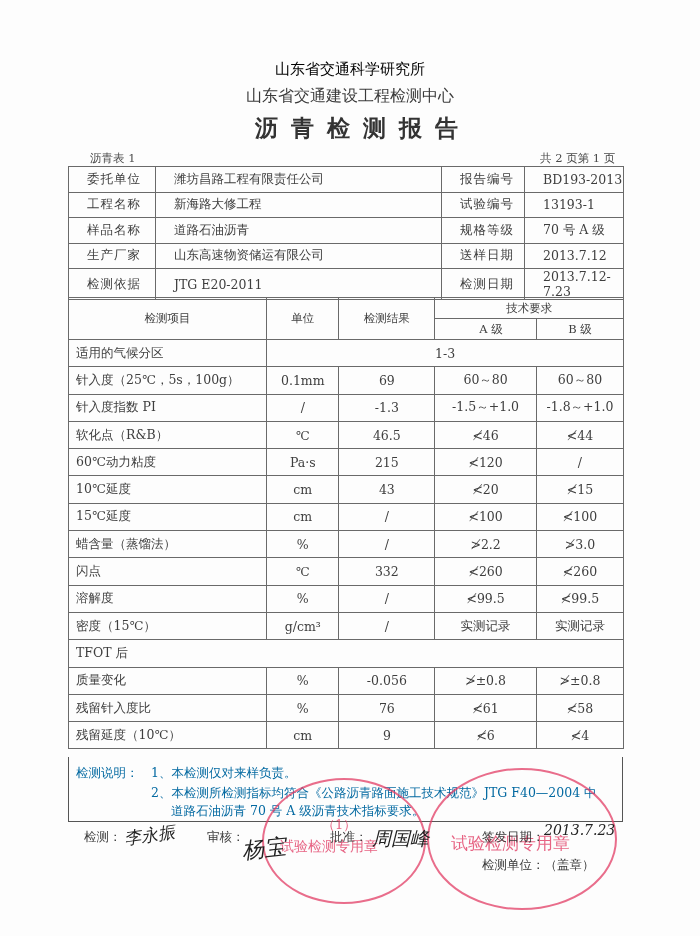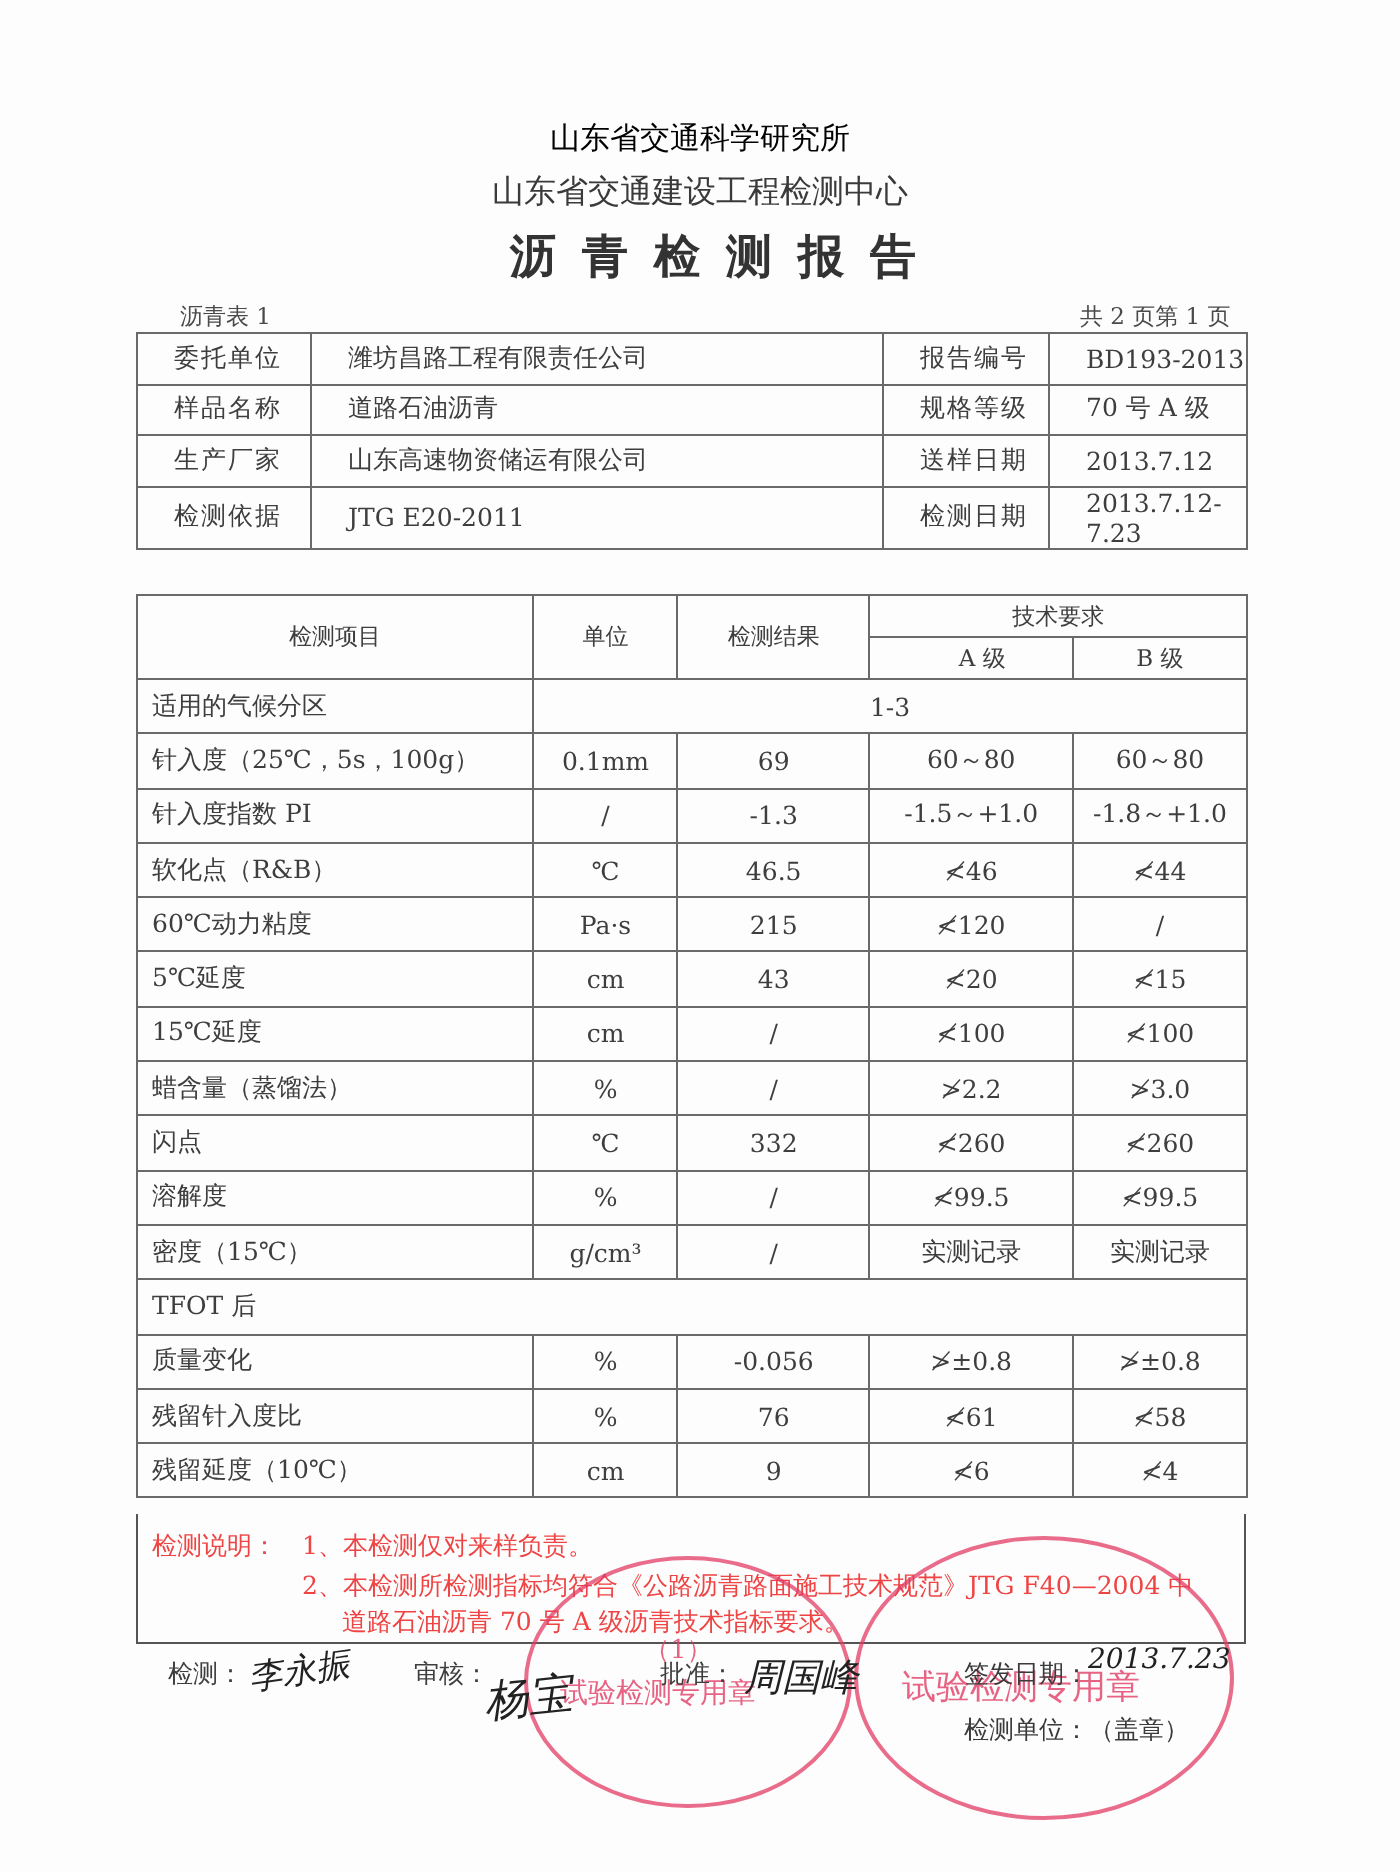--- a/index.html
+++ b/index.html
@@ -23,21 +23,21 @@
     #info .lab2 { width: 64px; letter-spacing: 1px; }
 
     #tests { left: 68px; top: 297px; width: 556px; border: 1.5px solid #555; }
     #tests td { height: 26.3px; text-align: center; }
     #tests td.item { text-align: left; padding-left: 7px; }
     #tests .hd td { font-size: 11.5px; }
     #tests .hd td.sub { height: 20px; }
     #tests .hd td.top { height: 20px; }
     .c1 { width: 200px; } .c2 { width: 72px; } .c3 { width: 96px; } .c4 { width: 91px; padding-left: 11px; } .c5 { width: 87px; }
 
-    #notes-box { position: absolute; left: 68px; top: 757px; width: 553px; height: 64px; border: 1.5px solid #555; border-top: none; font-size: 12.5px; color: #ef4444; }
+    #notes-box { position: absolute; left: 68px; top: 757px; width: 553px; height: 64px; border: 1.5px solid #555; border-top: none; font-size: 12.5px; color: #0369a1; }
     .note-l { position: absolute; left: 7px; top: 8px; }
     .note-1 { position: absolute; left: 82px; top: 8px; }
     .note-2 { position: absolute; left: 82px; top: 28px; }
     .note-3 { position: absolute; left: 102px; top: 46px; }
 
     .sig { position: absolute; font-size: 12.5px; color: #3e3e3e; top: 829px; }
     .scrawl { position: absolute; font-family: "DejaVu Serif", serif; font-style: italic; color: #222; font-size: 17px; }
     .stamp { position: absolute; border: 2px solid rgba(225,60,100,0.75); border-radius: 50%; }
     .stamp-txt { position: absolute; color: rgba(225,60,100,0.8); font-size: 15px; white-space: nowrap; }
     .issue { position: absolute; left: 482px; top: 829px; font-size: 12.5px; }
@@ -55,20 +55,26 @@
 
 <table id="info">
   <tbody>
       <tr>
     <td class="lab">委托单位</td>
     <td class="val">潍坊昌路工程有限责任公司</td>
     <td class="lab2">报告编号</td>
     <td>BD193-2013</td>
   </tr>
   <tr>
+    <td class="lab">工程名称</td>
+    <td class="val">新海路大修工程</td>
+    <td class="lab2">试验编号</td>
+    <td>13193-1</td>
+  </tr>
+  <tr>
     <td class="lab">样品名称</td>
     <td class="val">道路石油沥青</td>
     <td class="lab2">规格等级</td>
     <td>70 号 A 级</td>
   </tr>
   <tr>
     <td class="lab">生产厂家</td>
     <td class="val">山东高速物资储运有限公司</td>
     <td class="lab2">送样日期</td>
     <td>2013.7.12</td>
@@ -120,21 +126,21 @@
         <td>≮44</td>
       </tr>
   <tr>
         <td class="item">60℃动力粘度</td>
         <td>Pa·s</td>
         <td>215</td>
         <td>≮120</td>
         <td>/</td>
       </tr>
   <tr>
-        <td class="item">5℃延度</td>
+        <td class="item">10℃延度</td>
         <td>cm</td>
         <td>43</td>
         <td>≮20</td>
         <td>≮15</td>
       </tr>
   <tr>
         <td class="item">15℃延度</td>
         <td>cm</td>
         <td>/</td>
         <td>≮100</td>

